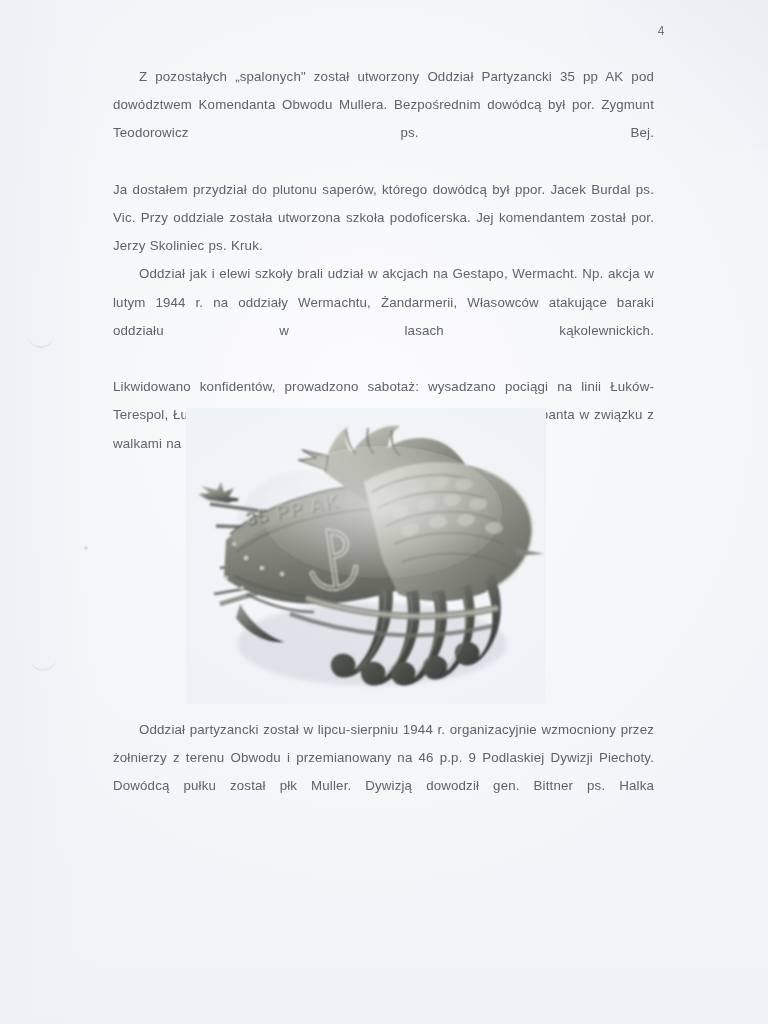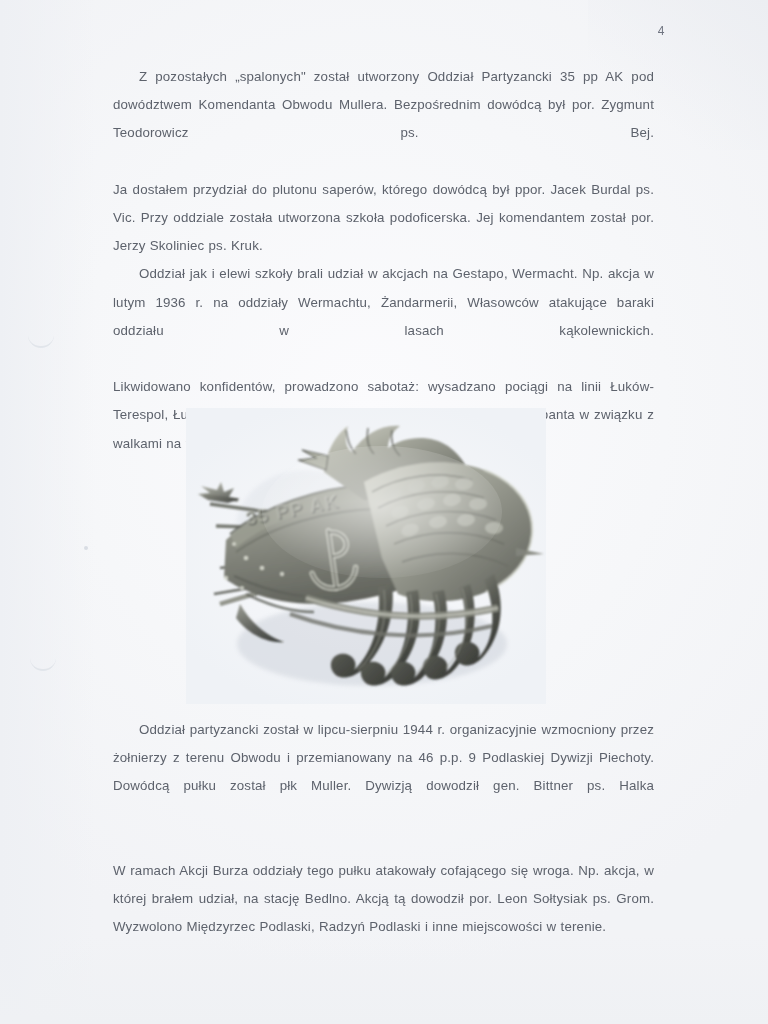--- a/index.html
+++ b/index.html
@@ -148,21 +148,21 @@
   <div class="punch-mark p1"></div>
   <div class="punch-mark p2"></div>
   <div class="punch-dot"></div>
 </div>
 
 <div class="page-number">4</div>
 
 <div class="text-body">
   <p class="para indented">Z pozostałych „spalonych" został utworzony Oddział Partyzancki 35 pp AK pod dowództwem Komendanta Obwodu Mullera. Bezpośrednim dowódcą był por. Zygmunt Teodorowicz ps. Bej.</p>
   <p class="para no-stretch">Ja dostałem przydział do plutonu saperów, którego dowódcą był ppor. Jacek Burdal ps. Vic. Przy oddziale została utworzona szkoła podoficerska. Jej komendantem został por. Jerzy Skoliniec ps. Kruk.</p>
-  <p class="para indented">Oddział jak i elewi szkoły brali udział w akcjach na Gestapo, Wermacht. Np. akcja w lutym 1936 r. na oddziały Wermachtu, Żandarmerii, Własowców atakujące baraki oddziału w lasach kąkolewnickich.</p>
+  <p class="para indented">Oddział jak i elewi szkoły brali udział w akcjach na Gestapo, Wermacht. Np. akcja w lutym 1944 r. na oddziały Wermachtu, Żandarmerii, Własowców atakujące baraki oddziału w lasach kąkolewnickich.</p>
   <p class="para no-stretch">Likwidowano konfidentów, prowadzono sabotaż: wysadzano pociągi na linii Łuków-Terespol, Łuków-Lublin. Te linie kolejowe były czynne i ważne dla okupanta w związku z walkami na froncie wschodnim.</p>
 </div>
 
 <figure class="badge-figure" style="margin:0">
   <div class="badge-photo-bg"></div>
 
   <svg class="badge-svg" viewBox="0 0 360 296" xmlns="http://www.w3.org/2000/svg" aria-hidden="true">
     <defs>
       <linearGradient id="metalA" x1="0" y1="0" x2="1" y2="1">
         <stop offset="0%" stop-color="#cfd0c5"></stop>
@@ -353,14 +353,13 @@
 
     <ellipse cx="196" cy="104" rx="120" ry="66" fill="url(#glow)"></ellipse>
   </svg>
 
   <figcaption class="badge-caption-text">35 PP AK</figcaption>
 </figure>
 
 <div class="text-body" style="top:716px">
   <p class="para indented">Oddział partyzancki został w lipcu-sierpniu 1944 r. organizacyjnie wzmocniony przez żołnierzy z terenu Obwodu i przemianowany na 46 p.p. 9 Podlaskiej Dywizji Piechoty. Dowódcą pułku został płk Muller. Dywizją dowodził gen. Bittner ps. Halka</p>
   <div class="para-gap"></div>
-  <p class="para no-stretch">W ramach Akcji Burza oddziały tego pułku atakowały cofającego się wroga. Np. akcja, w której brałem udział, na stację Bedlno. Akcją tą dowodził por. Leon Sołtysiak ps. Grom. Wyzwolono Międzyrzec Podlaski, Radzyń Podlaski i inne miejscowości w terenie.</p>
 </div>
 
 </body></html>

